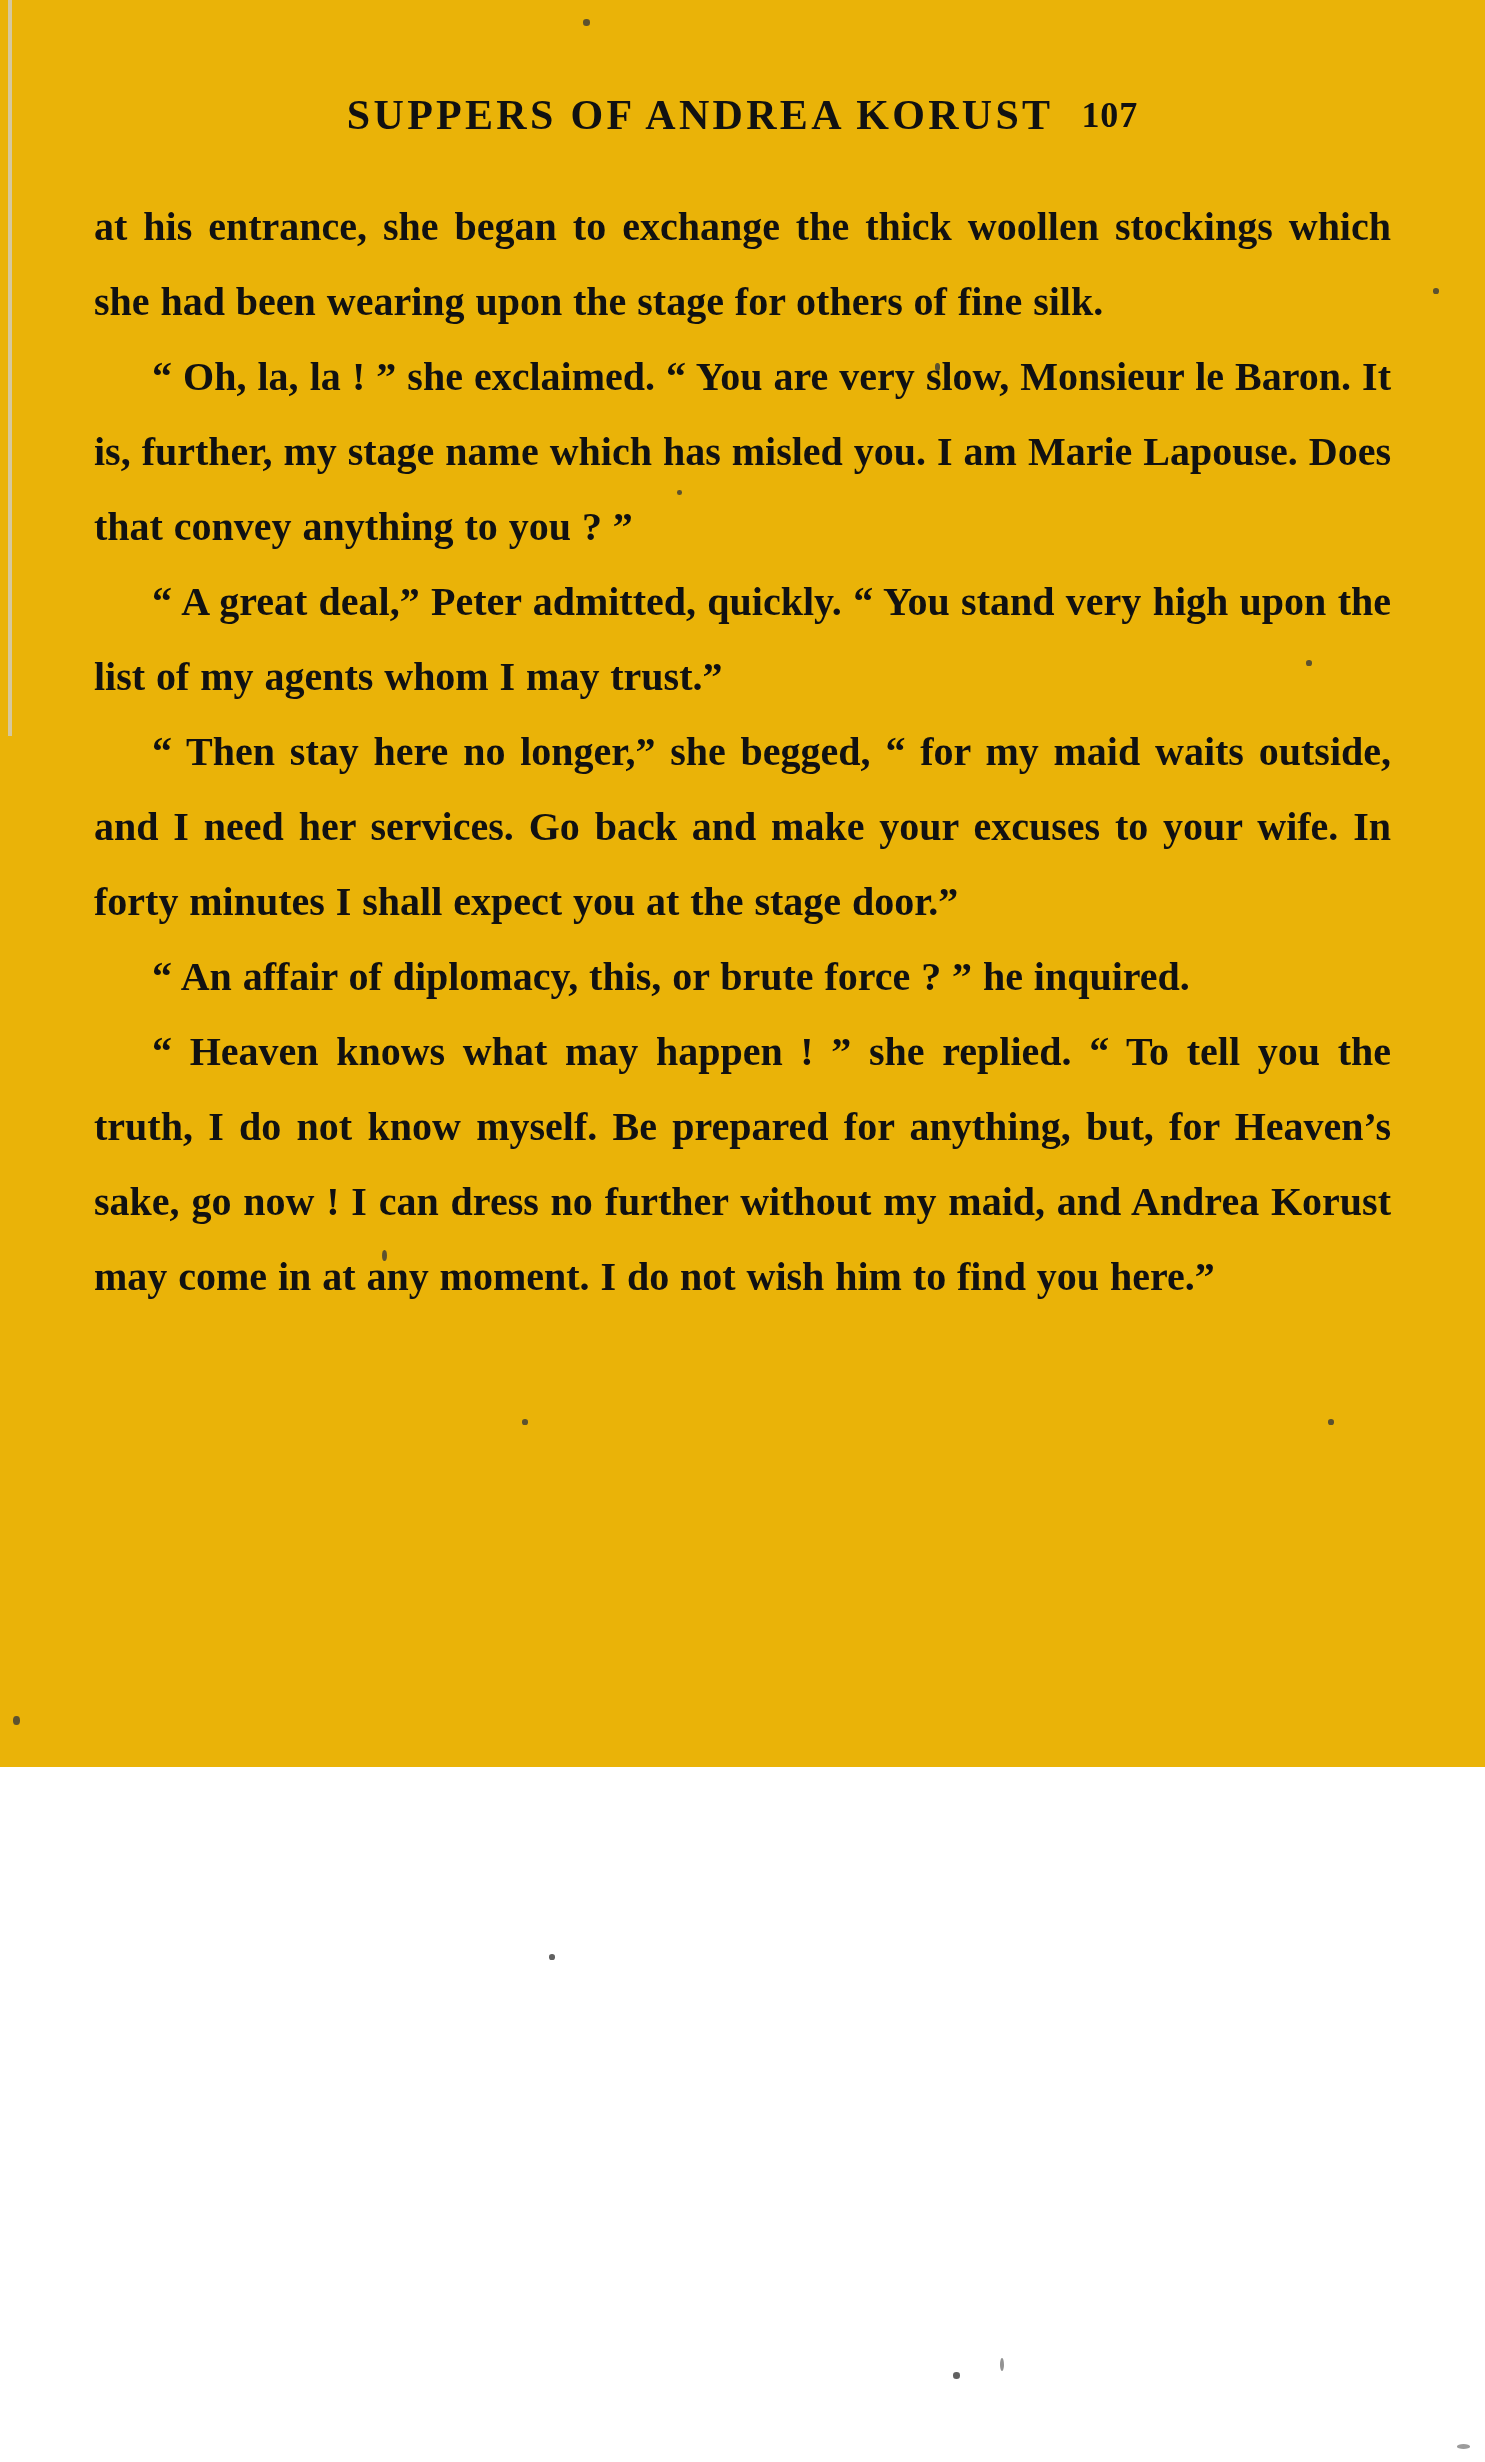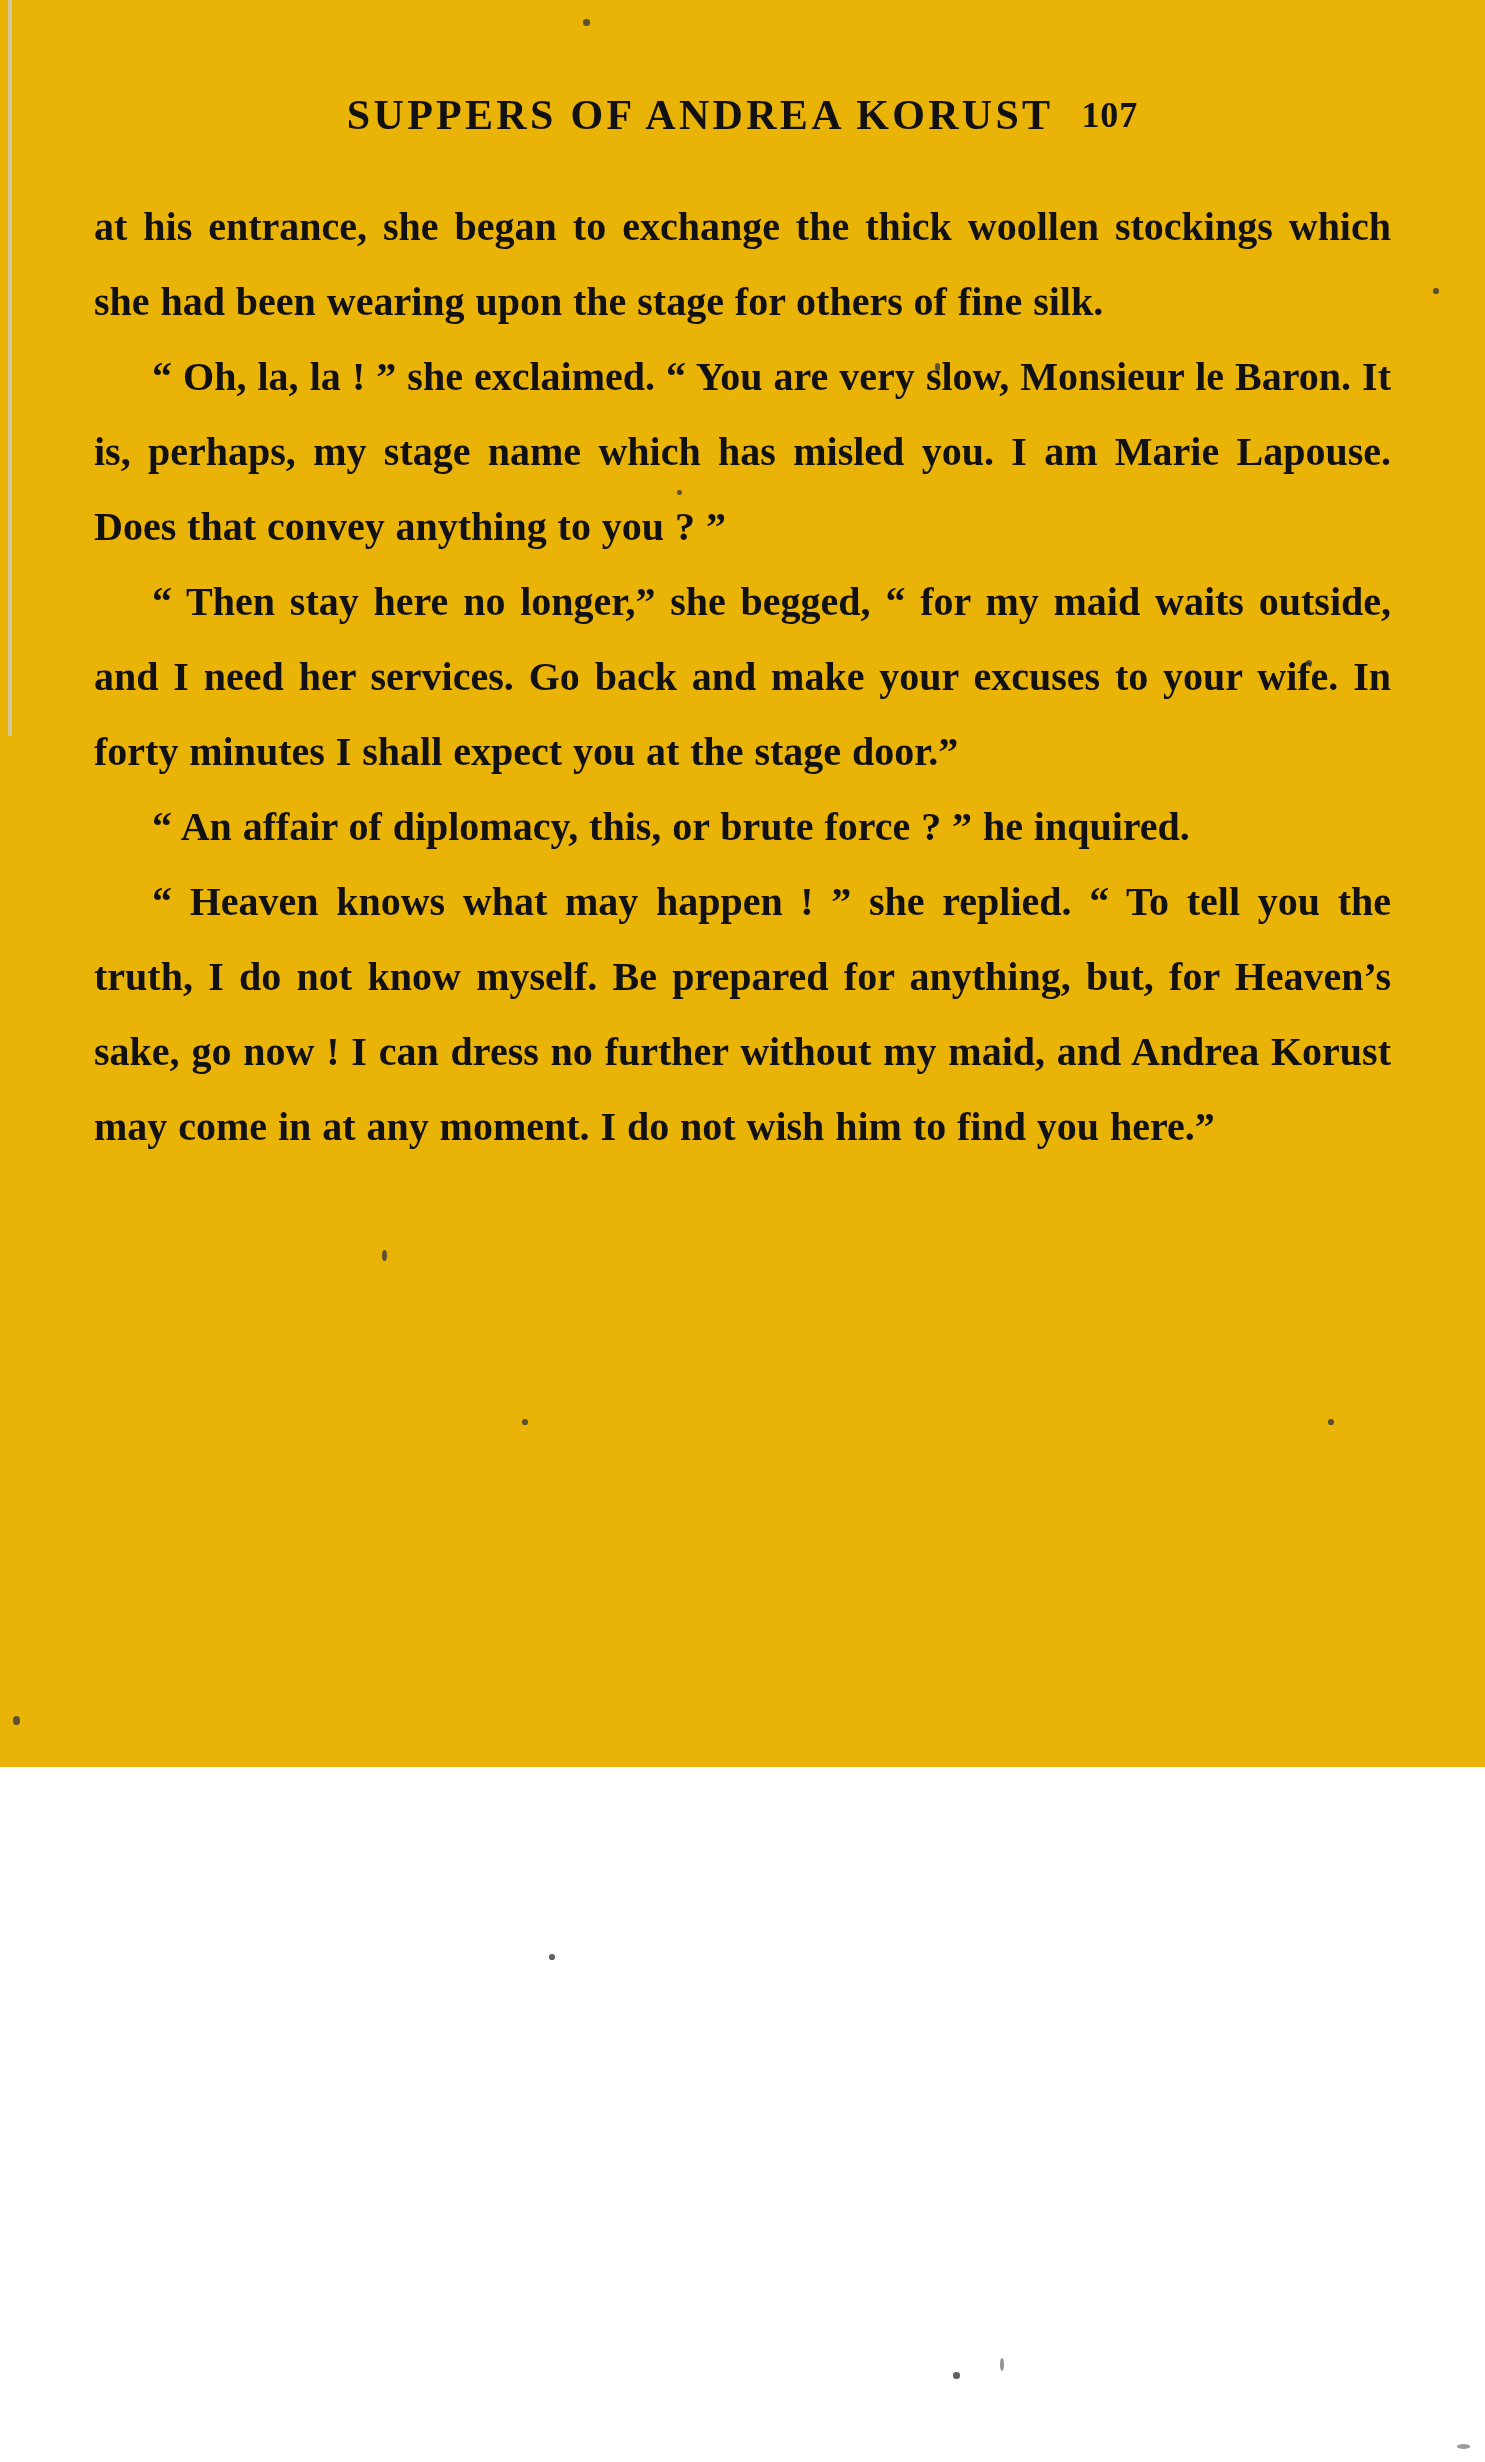--- a/index.html
+++ b/index.html
@@ -111,21 +111,22 @@
   <div class="scan-edge"></div>
 
   <div class="header">
     <span class="header-line">
       <span class="header-title">SUPPERS OF ANDREA KORUST</span><span class="header-folio">107</span>
     </span>
   </div>
 
   <div class="body-text">
     <p class="para">at his entrance, she began to exchange the thick woollen stockings which she had been wearing upon the stage for others of fine silk.</p>
-    <p class="para indent">“ Oh, la, la ! ” she exclaimed. “ You are very slow, Monsieur le Baron. It is, perhaps, my stage name which has misled you. I am Marie Lapouse. Does that convey anything to you ? ”</p>
+    <p class="para indent">“ Oh, la, la ! ” she exclaimed. “ You are very slow, Monsieur le Baron. It is, further, my stage name which has misled you. I am Marie Lapouse. Does that convey anything to you ? ”</p>
+    <p class="para indent">“ A great deal,” Peter admitted, quickly. “ You stand very high upon the list of my agents whom I may trust.”</p>
     <p class="para indent">“ Then stay here no longer,” she begged, “ for my maid waits outside, and I need her services. Go back and make your excuses to your wife. In forty minutes I shall expect you at the stage door.”</p>
     <p class="para indent">“ An affair of diplomacy, this, or brute force ? ” he inquired.</p>
     <p class="para indent">“ Heaven knows what may happen ! ” she replied. “ To tell you the truth, I do not know myself. Be prepared for anything, but, for Heaven’s sake, go now ! I can dress no further without my maid, and Andrea Korust may come in at any moment. I do not wish him to find you here.”</p>
   </div>
 
   <div class="speck s1"></div>
   <div class="speck s2"></div>
   <div class="speck s3"></div>
   <div class="speck s4"></div>
   <div class="speck s5"></div>

